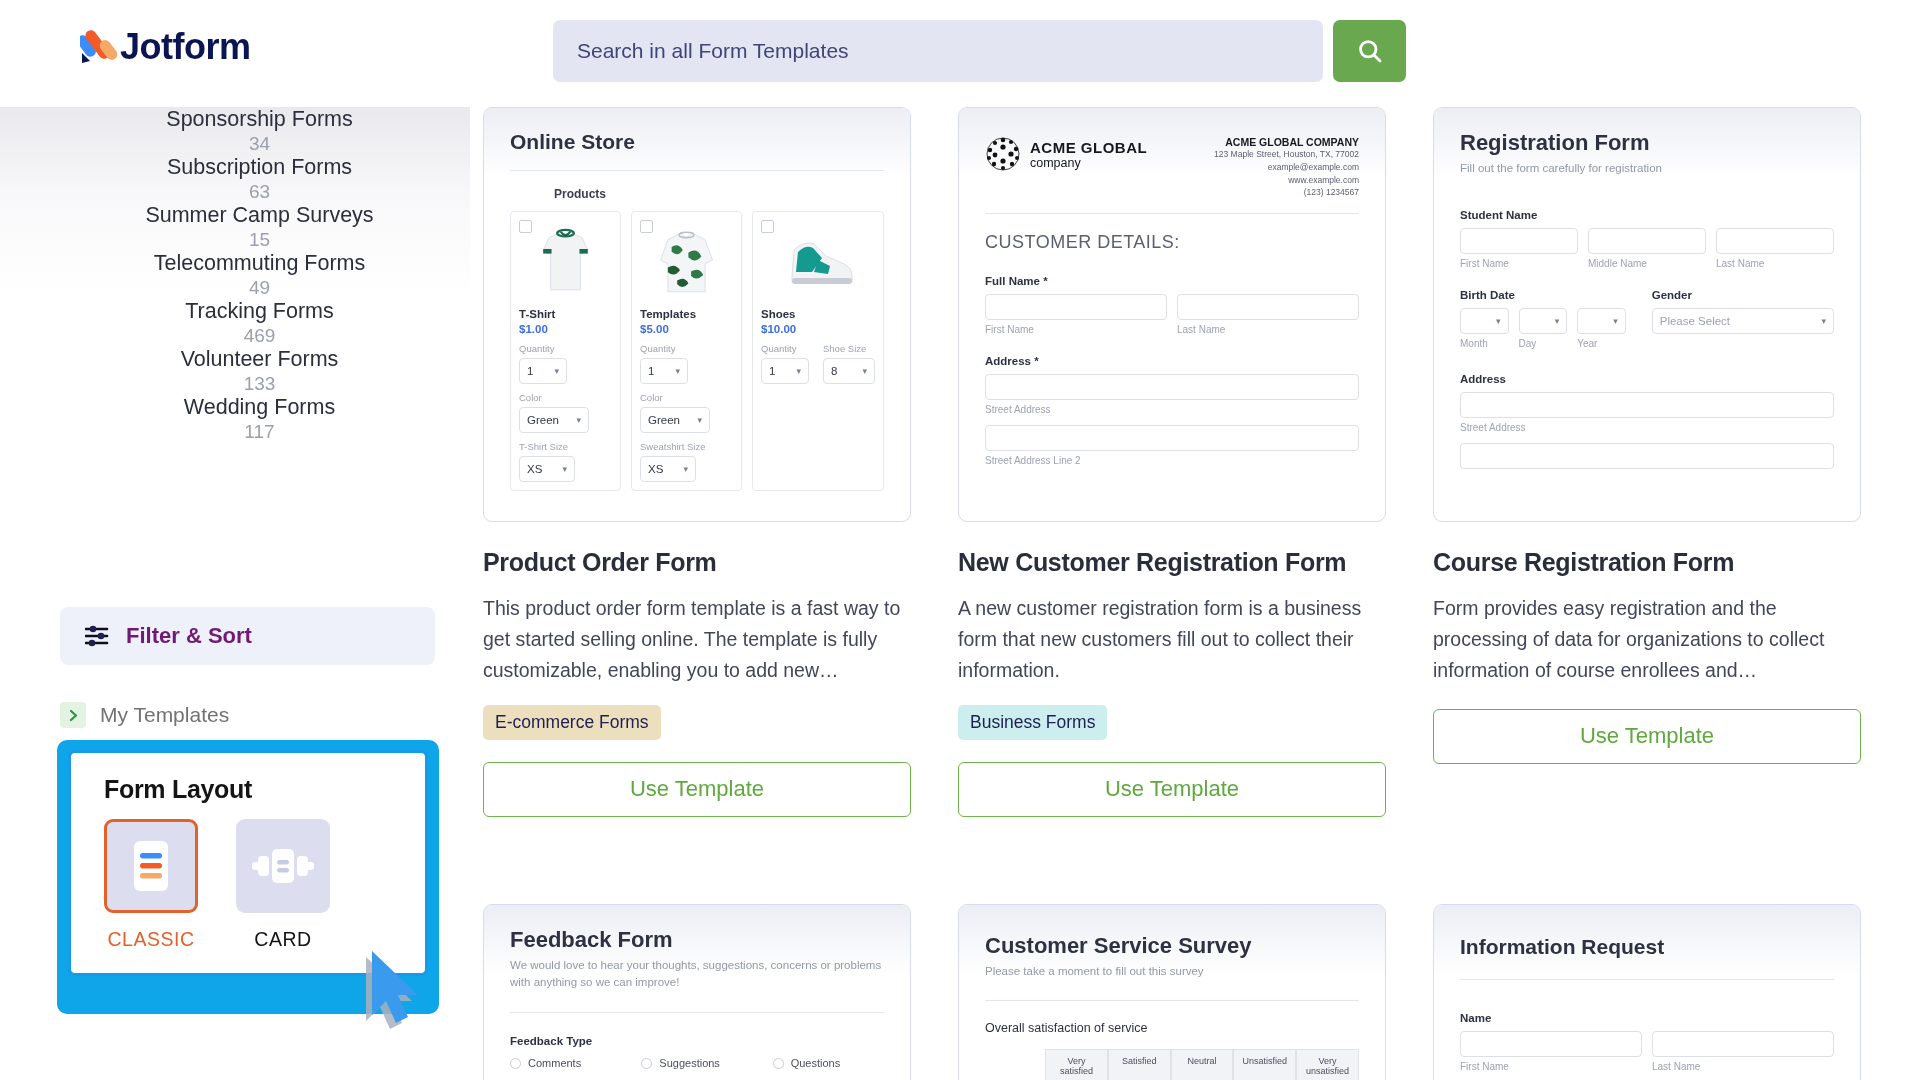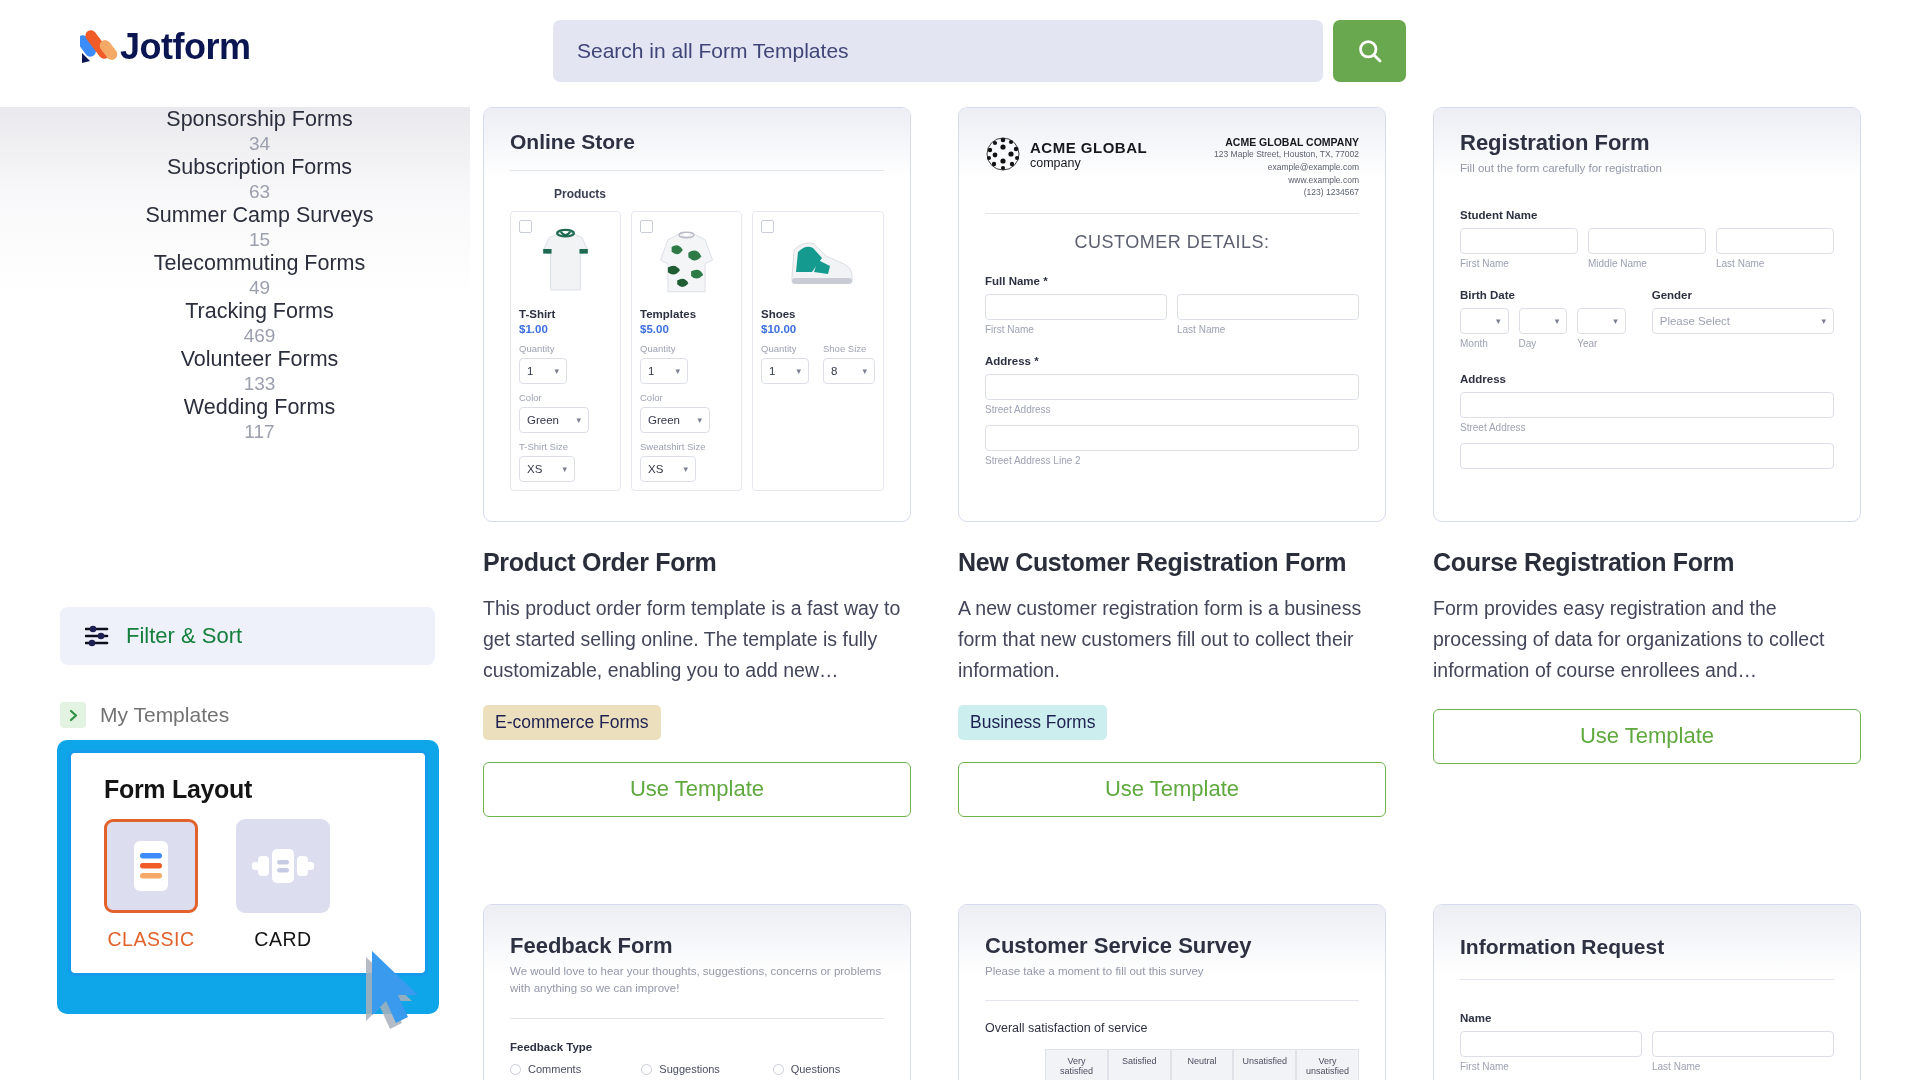--- a/index.html
+++ b/index.html
@@ -88,21 +88,21 @@
 
   .filter-sort {
     position: absolute; left: 60px; top: 500px;
     width: 375px; height: 58px;
     background: #eef0fa;
     border-radius: 8px;
     display: flex; align-items: center; gap: 15px;
     padding-left: 25px;
     cursor: pointer;
   }
-  .filter-sort-label { font-size: 22px; font-weight: 400; color: #15803d; }
+  .filter-sort-label { font-size: 22px; font-weight: 700; color: #701a75; }
 
   .my-templates {
     position: absolute; left: 60px; top: 595px;
     display: flex; align-items: center; gap: 14px;
     cursor: pointer;
   }
   .chevron-box {
     width: 26px; height: 26px;
     background: #e3f3e2;
     border-radius: 4px;
@@ -232,21 +232,21 @@
   .mf-radio { width: 11px; height: 11px; border: 1px solid #c9cdd9; border-radius: 50%; display:inline-block; }
   .mf-scale { display: flex; }
   .mf-scale div {
     border: 1px solid #e0e2ea; background: #f2f3f7;
     font-size: 9px; color: #4a4e60; padding: 6px 5px; text-align:center; flex: 1;
   }
   .mf-acme-name { font-size: 15px; font-weight: 700; color: #16181f; letter-spacing: 0.5px; }
   .mf-acme-sub { font-size: 12.5px; color: #16181f; }
   .mf-acme-addr { font-size: 8.5px; color: #5c6070; line-height: 1.5; text-align: right; }
   .mf-acme-co { font-size: 10.5px; font-weight: 700; color: #16181f; text-align: right; }
-  .mf-cust { font-size: 18px; color: #5b5f70; letter-spacing: 0.5px; text-align: center; }
+  .mf-cust { font-size: 18px; color: #5b5f70; letter-spacing: 0.5px; }
 </style>
 </head>
 <body>
 
 <div class="page">
 
   <div class="header">
     <div class="logo-wrap">
       <svg class="logo-mark" viewBox="0 0 40 42">
         <rect x="1" y="8" width="11" height="24" rx="5.5" transform="rotate(-37 6.5 20)" fill="#3c8dfb"></rect>
@@ -610,21 +610,21 @@
         </div>
         <div class="tcard-title">Course Registration Form</div>
         <div class="tcard-desc">Form provides easy registration and the processing of data for organizations to collect information of course enrollees and…</div>
         <button class="use-btn">Use Template</button>
       </div>
 
       <div class="tcard c0 r1">
         <div class="preview">
           <div class="preview-sheen"></div>
           <div class="pv-inner">
-            <div class="mf-title" style="font-size:22px;margin-top:6px;">Feedback Form</div>
+            <div class="mf-title" style="font-size:22px;">Feedback Form</div>
             <div class="mf-sub">We would love to hear your thoughts, suggestions, concerns or problems with anything so we can improve!</div>
             <div class="mf-rule" style="margin:22px 0;"></div>
             <div class="mf-lbl">Feedback Type</div>
             <div class="mf-row" style="margin-top:10px;gap:20px;">
               <div style="flex:1;display:flex;align-items:center;gap:7px;">
                 <span class="mf-radio"></span>
                 <span class="mf-lbl-sm" style="margin-top:0;font-size:11px;color:#4a4e60;">Comments</span>
               </div>
               <div style="flex:1;display:flex;align-items:center;gap:7px;">
                 <span class="mf-radio"></span>

